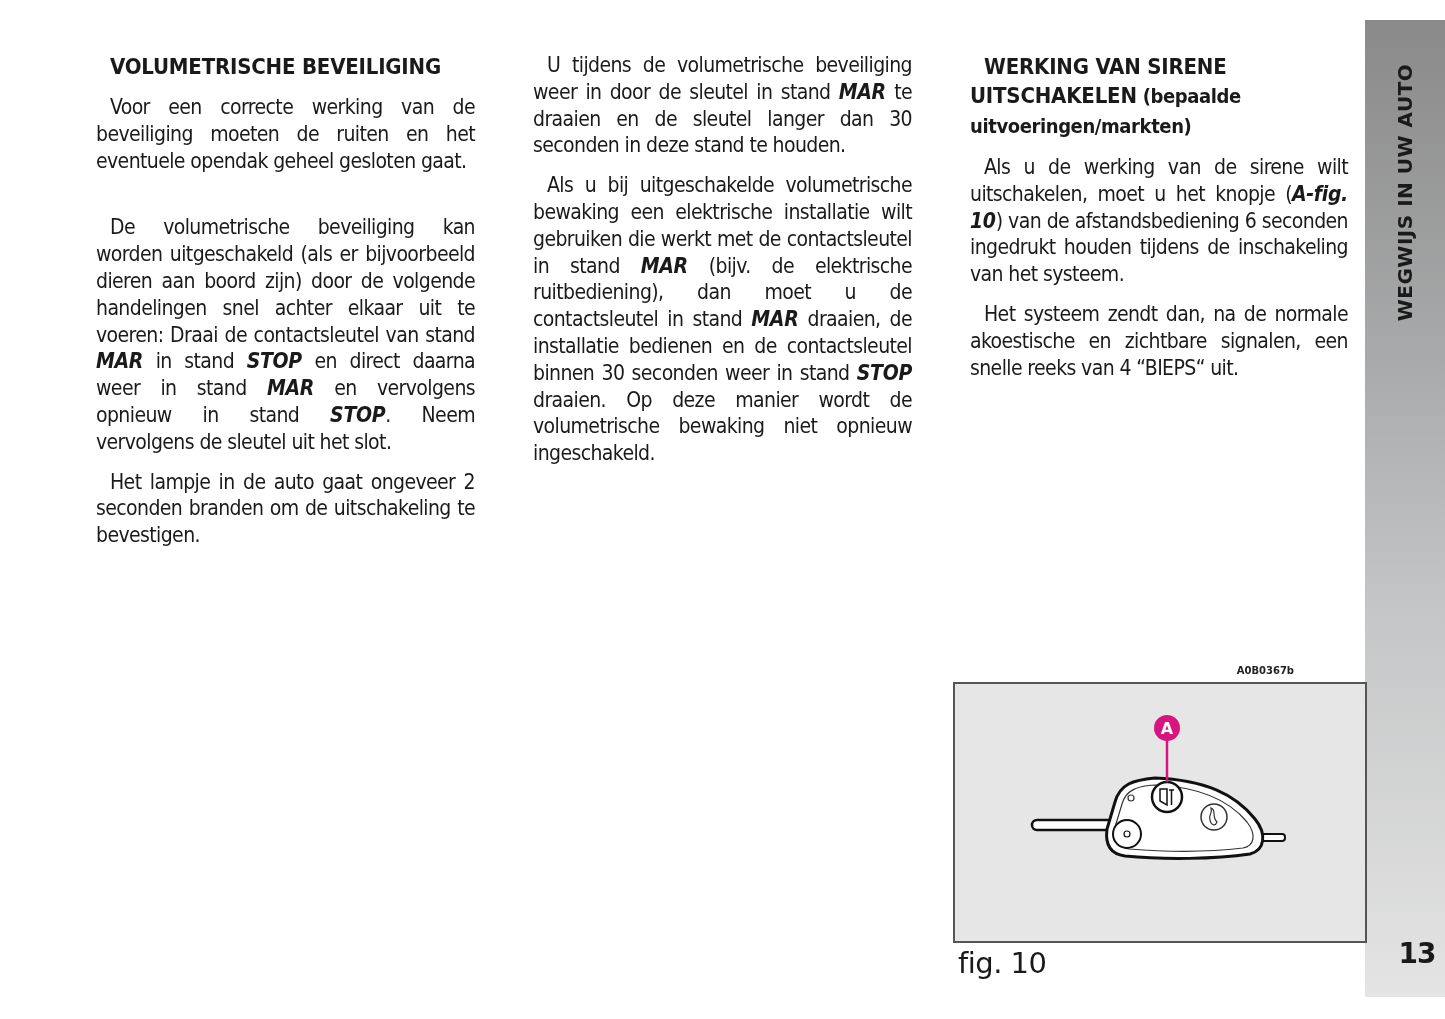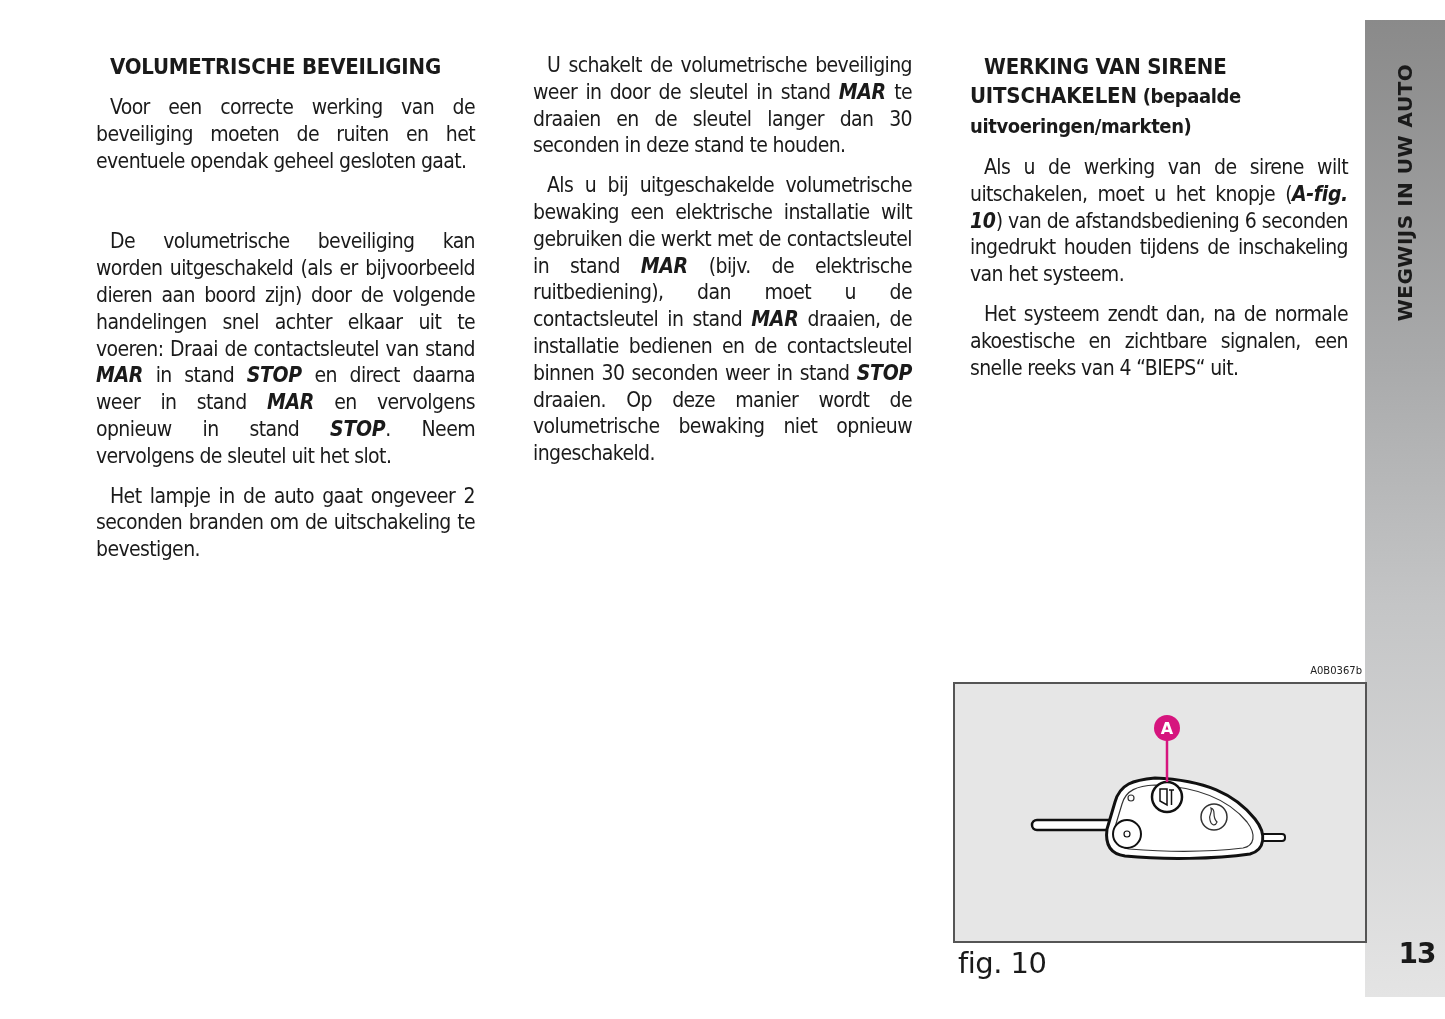--- a/index.html
+++ b/index.html
@@ -8,21 +8,21 @@
       font-family: "DejaVu Sans", sans-serif; color: #1a1a1a;
     }
     .col {
       position: absolute; top: 52px;
       font-family: "DejaVu Sans", sans-serif;
       font-size: 21px; line-height: 26.8px;
       text-align: justify; letter-spacing: -0.6px;
       font-stretch: condensed;
     }
     .col p { margin: 0 0 13px 0; text-indent: 14px; }
-    .col p.gap { margin-top: 54px; }
+    .col p.gap { margin-top: 40px; }
     .col1 { left: 96px; width: 379px; }
     .col2 { left: 533px; width: 379px; }
     .col3 { left: 970px; width: 378px; }
     .heading {
       font-family: "DejaVu Sans", sans-serif; font-weight: bold;
       font-size: 22px; line-height: 29px; letter-spacing: -0.2px;
       margin: 0 0 6px 0; text-align: left; text-indent: 0;
     }
     .heading .sub { font-size: 20px; letter-spacing: -0.4px; }
     b { font-weight: bold; letter-spacing: -0.3px; font-style: italic; }
@@ -42,23 +42,23 @@
       font-size: 20px; letter-spacing: 0.5px; color: #1a1a1a;
       width: 285px; text-align: center;
     }
     .page-number {
       position: absolute; left: 1365px; top: 937px; width: 104px;
       text-align: center;
       font-family: "DejaVu Sans", sans-serif; font-weight: bold;
       font-size: 28px; color: #1a1a1a; letter-spacing: -1px;
     }
     .fig-code {
-      position: absolute; left: 1260px; top: 665px; width: 102px;
+      position: absolute; left: 1192px; top: 665px; width: 102px;
       text-align: right; font-family: "DejaVu Sans", sans-serif;
-      font-weight: normal; font-size: 10px; color: #222;
+      font-weight: bold; font-size: 10px; color: #222;
     }
     .figure {
       position: absolute; left: 953px; top: 682px; width: 410px; height: 257px;
       background: #e6e6e6; border: 2px solid #555;
       box-sizing: content-box;
     }
     .figure svg { position: absolute; left: 0; top: 0; }
     .fig-caption {
       position: absolute; left: 958px; top: 946px;
       font-family: "DejaVu Sans", sans-serif; font-size: 29px;
@@ -69,21 +69,21 @@
 <body>
 
 <div class="col col1">
   <p class="heading">VOLUMETRISCHE BEVEILIGING</p>
   <p>Voor een correcte werking van de beveiliging moeten de ruiten en het eventuele opendak geheel gesloten gaat.</p>
   <p class="gap"><span>De volumetrische beveiliging kan worden uitgeschakeld (als er bijvoorbeeld dieren aan boord zijn) door de volgende handelingen snel achter elkaar uit te voeren: Draai de contactsleutel van stand </span><b>MAR</b><span> in stand </span><b>STOP</b><span> en direct daarna weer in stand </span><b>MAR</b><span> en vervolgens opnieuw in stand </span><b>STOP</b><span>. Neem vervolgens de sleutel uit het slot.</span></p>
   <p>Het lampje in de auto gaat ongeveer 2 seconden branden om de uitschakeling te bevestigen.</p>
 </div>
 
 <div class="col col2">
-  <p><span>U schakelt de volumetrische beveiliging weer in door de sleutel in stand </span><b>MAR</b><span> te draaien en de sleutel langer dan 30 seconden in deze stand te houden.</span></p>
+  <p><span>U tijdens de volumetrische beveiliging weer in door de sleutel in stand </span><b>MAR</b><span> te draaien en de sleutel langer dan 30 seconden in deze stand te houden.</span></p>
   <p><span>Als u bij uitgeschakelde volumetrische bewaking een elektrische installatie wilt gebruiken die werkt met de contactsleutel in stand </span><b>MAR</b><span> (bijv. de elektrische ruitbediening), dan moet u de contactsleutel in stand </span><b>MAR</b><span> draaien, de installatie bedienen en de contactsleutel binnen 30 seconden weer in stand </span><b>STOP</b><span> draaien. Op deze manier wordt de volumetrische bewaking niet opnieuw ingeschakeld.</span></p>
 </div>
 
 <div class="col col3">
   <p class="heading"><span>WERKING VAN SIRENE UITSCHAKELEN</span><span class="sub"> (bepaalde uitvoeringen/markten)</span></p>
   <p><span>Als u de werking van de sirene wilt uitschakelen, moet u het knopje (</span><b>A-fig. 10</b><span>) van de afstandsbediening 6 seconden ingedrukt houden tijdens de inschakeling van het systeem.</span></p>
   <p>Het systeem zendt dan, na de normale akoestische en zichtbare signalen, een snelle reeks van 4 “BIEPS“ uit.</p>
 </div>
 
 <div class="sidebar">

